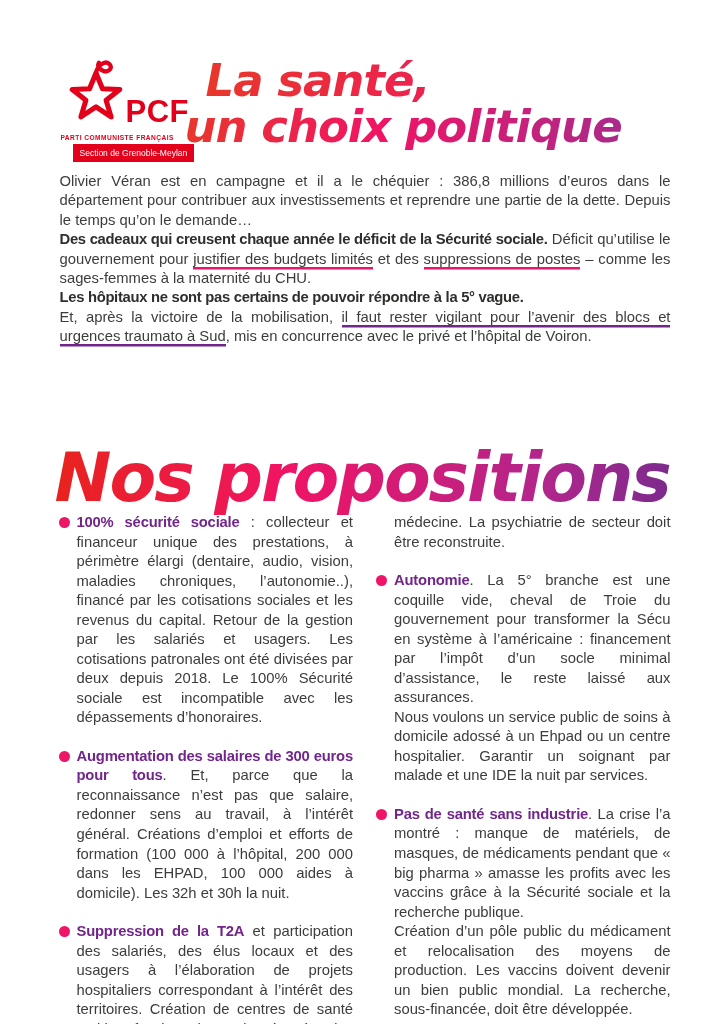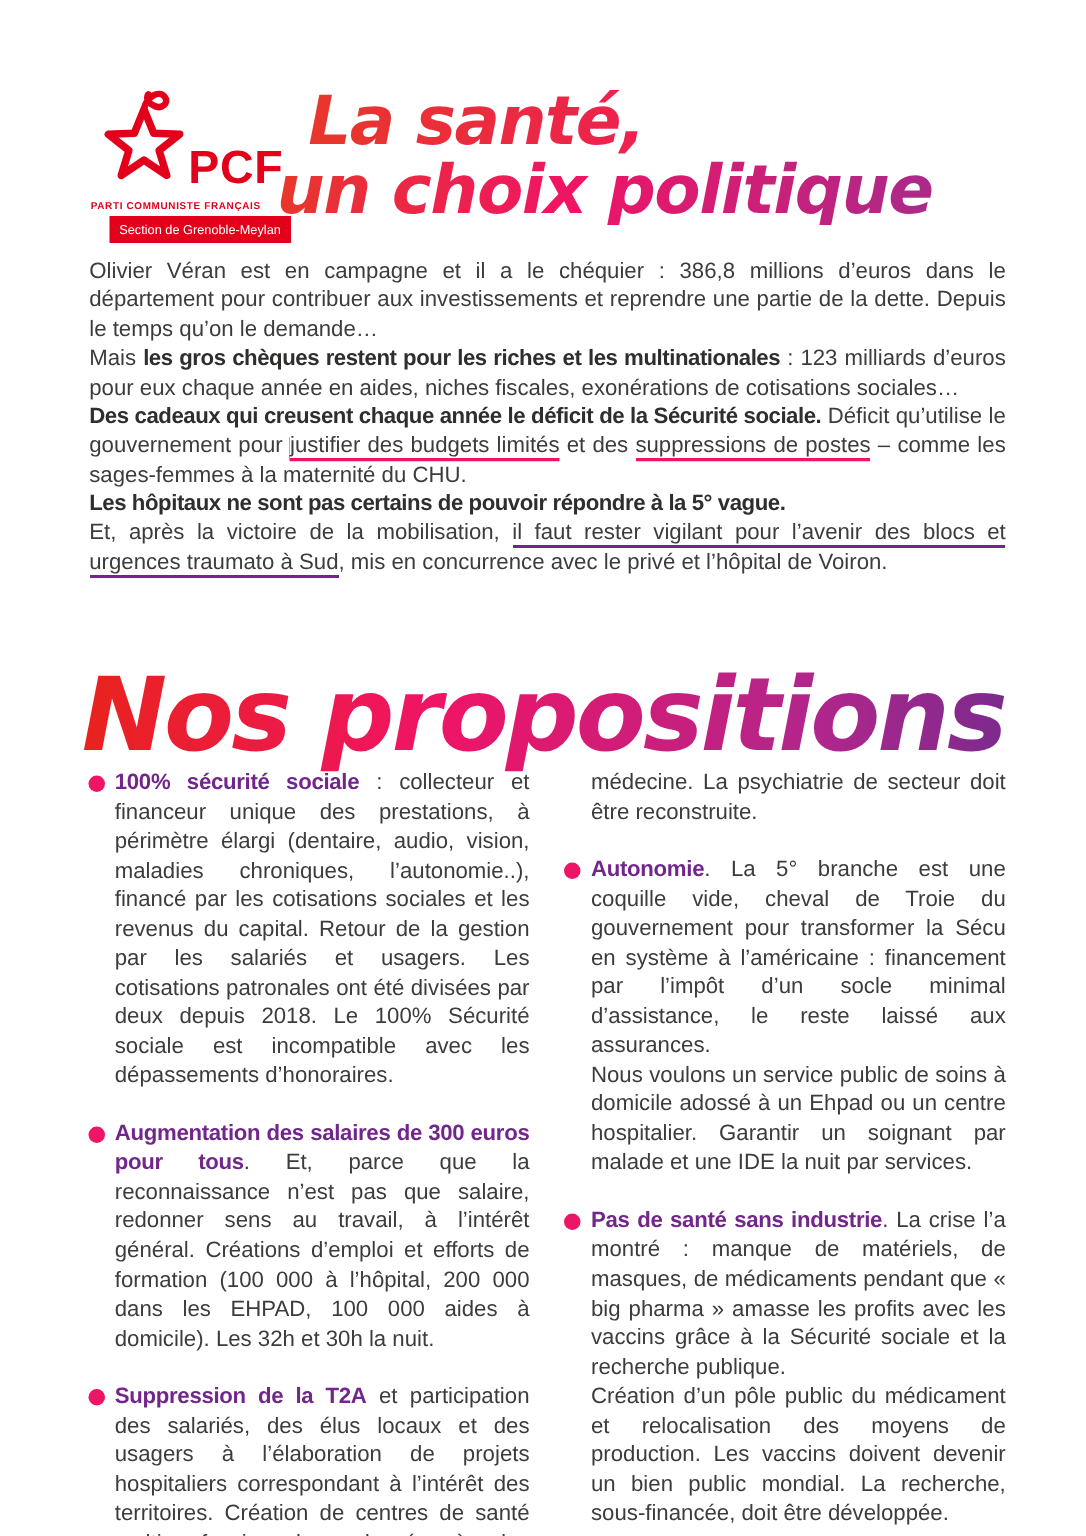--- a/index.html
+++ b/index.html
@@ -78,21 +78,20 @@
       <div class="logo-section">Section de Grenoble-Meylan</div>
     </div>
     <h1 class="title" style="margin:0;">
       <span class="t1">La santé,</span>
       <span class="t2">un choix politique</span>
     </h1>
   </div>
 
   <div class="intro">
       <p><span>Olivier Véran est en campagne et il a le chéquier : 386,8 millions d’euros dans le département pour contribuer aux investissements et reprendre une partie de la dette. Depuis le temps qu’on le demande…</span></p>
-      <p><span>Mais </span><span class="seg-b">les gros chèques restent pour les riches et les multinationales</span><span> : 123 milliards d’euros pour eux chaque année en aides, niches fiscales, exonérations de cotisations sociales…</span></p>
       <p><span class="seg-b">Des cadeaux qui creusent chaque année le déficit de la Sécurité sociale.</span><span> Déficit qu’utilise le gouvernement pour </span><span class="seg-up">justifier des budgets limités</span><span> et des </span><span class="seg-up">suppressions de postes</span><span> – comme les sages-femmes à la maternité du CHU.</span></p>
       <p><span class="seg-b">Les hôpitaux ne sont pas certains de pouvoir répondre à la 5° vague.</span></p>
       <p><span>Et, après la victoire de la mobilisation, </span><span class="seg-upu">il faut rester vigilant pour l’avenir des blocs et urgences traumato à Sud</span><span>, mis en concurrence avec le privé et l’hôpital de Voiron.</span></p>
     </div>
 
   <h2 class="props-heading">Nos propositions</h2>
 
   <div class="columns">
     <div class="col" id="col-left">
         <div class="prop-item">

